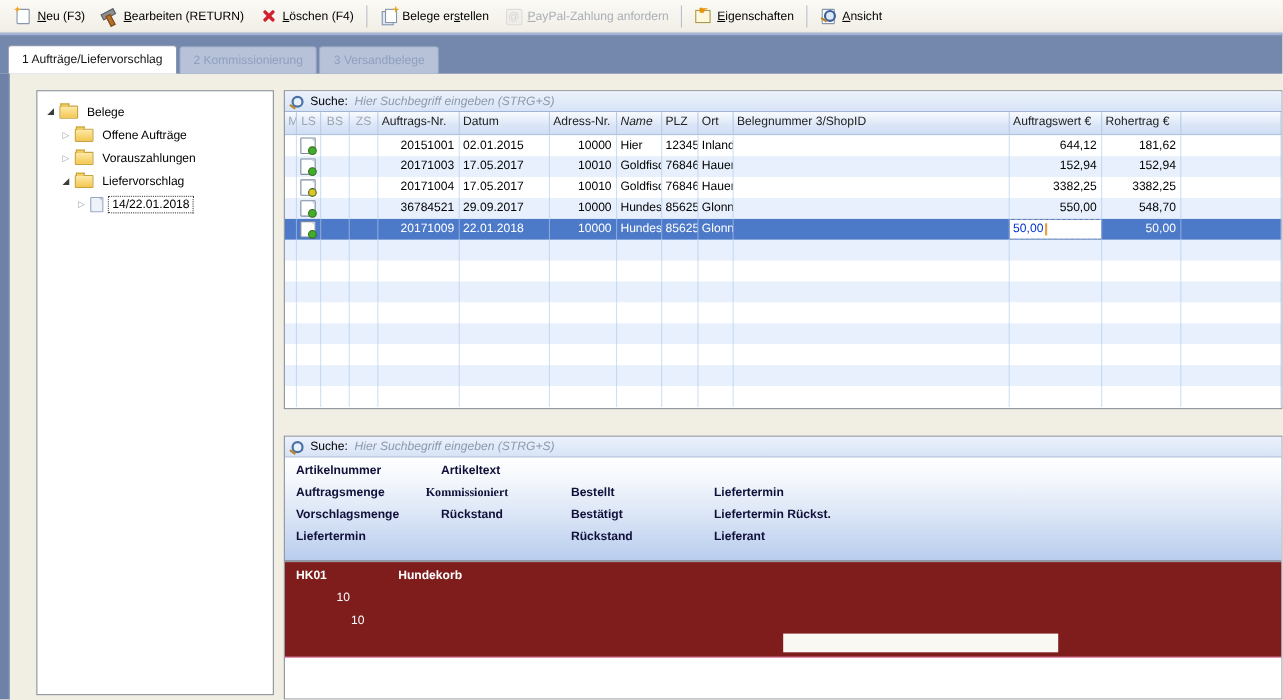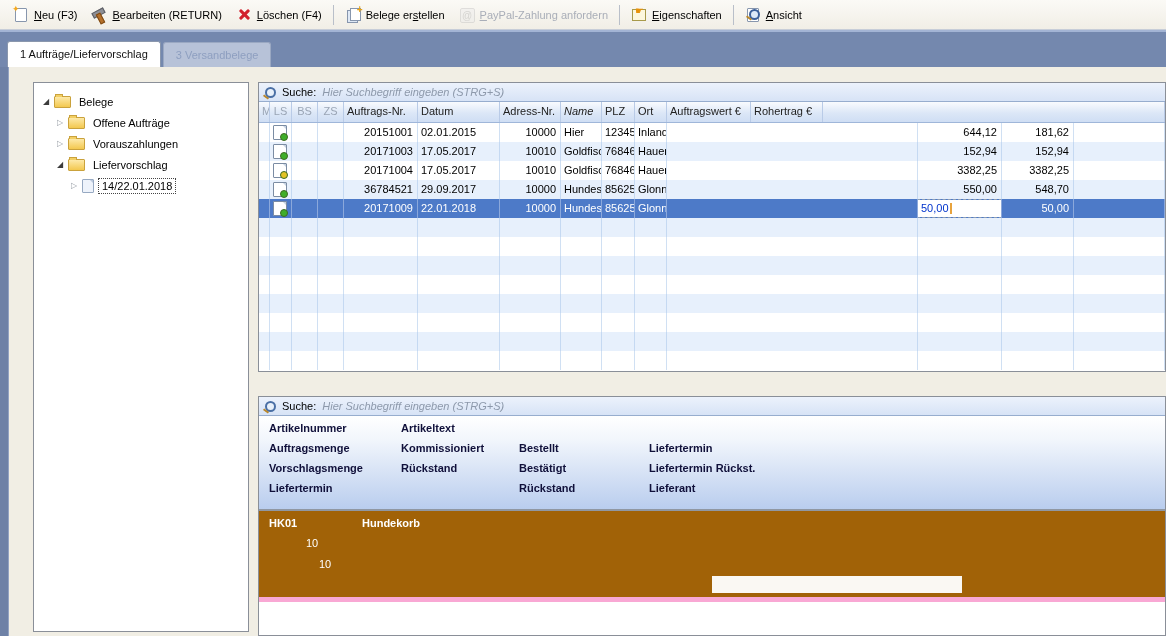--- a/index.html
+++ b/index.html
@@ -87,21 +87,21 @@
   .exp.collapsed{color:#9aa0a8;}
   .folder-ic{width:15px;height:10px;background:linear-gradient(#fde9a8,#f3c84f);border:1px solid #caa23c;border-radius:1px;position:relative;margin:0 5px 0 2px;flex:0 0 auto;}
   .folder-ic:before{content:"";position:absolute;left:0;top:-3px;width:6px;height:2px;background:#f3cf63;border:1px solid #caa23c;border-bottom:none;}
   .doc2-ic{width:10px;height:12px;background:#eef3fb;border:1px solid #97a9c2;border-radius:1px;position:relative;margin:0 5px 0 2px;flex:0 0 auto;}
   .doc2-ic:before{content:"";position:absolute;right:0;top:0;border-top:3px solid #b9c8dd;border-left:3px solid transparent;}
   .tnode .lbl{padding:1px 3px;}
   .tnode.selected .lbl{outline:1px dotted #444;}
   
   .labels-area{position:relative;height:93px;background:linear-gradient(#ffffff,#f2f6fc 25%,#b9cdee);border-bottom:2px solid #9097a2;}
   .flabel{position:absolute;font-weight:bold;color:#10103a;white-space:nowrap;}
-  .record-area{position:relative;height:86px;background:#a16207;border-bottom:5px solid #f9a8d4;color:#fff;}
+  .record-area{position:relative;height:86px;background:#7f1d1d;border-bottom:1px solid #f9a8d4;color:#fff;}
   .rec-text{position:absolute;white-space:nowrap;}
   .rec-text.bold{font-weight:bold;}
   .rec-input{position:absolute;left:453px;top:65px;width:250px;height:17px;background:#faf8f3;border:none;}
 </style>
 </head>
 <body>
 
 <div class="toolbar">
     <div class="tb-item">
       <span class="tb-icon ic-new">
@@ -153,20 +153,21 @@
         <span class="ic-page"></span>
         <span class="lens"></span>
         <span class="stick"></span>
       </span>
       <span class="tb-label"><u>A</u>nsicht</span>
     </div>
   </div>
 
 <div class="tabstrip">
     <div class="tab active">1 Aufträge/Liefervorschlag</div>
+    <div class="tab inactive">2 Kommissionierung</div>
     <div class="tab inactive">3 Versandbelege</div>
   </div>
 
 <div class="leftstrip"></div>
 
 <div class="panel tree-panel">
   <div class="tree">
       <div class="tnode" style="padding-left: 6px;">
         <span class="exp expanded">◢</span>
         <span class="folder-ic"></span>
@@ -205,20 +206,21 @@
       <div class="hcell gray" style="width: 11px;">M</div>
       <div class="hcell gray" style="width: 22px;">LS</div>
       <div class="hcell gray" style="width: 26px;">BS</div>
       <div class="hcell gray" style="width: 26px;">ZS</div>
       <div class="hcell" style="width: 74px;">Auftrags-Nr.</div>
       <div class="hcell" style="width: 82px;">Datum</div>
       <div class="hcell" style="width: 61px;">Adress-Nr.</div>
       <div class="hcell" style="width: 41px; font-style: italic;">Name</div>
       <div class="hcell" style="width: 33px;">PLZ</div>
       <div class="hcell" style="width: 32px;">Ort</div>
+      <div class="hcell" style="width: 251px;">Belegnummer 3/ShopID</div>
       <div class="hcell" style="width: 84px;">Auftragswert €</div>
       <div class="hcell" style="width: 72px;">Rohertrag €</div>
       <div class="hcell" style="flex: 1 1 0%;"></div>
     </div>
   <div>
       <div class="trow">
         <div class="cell" style="width: 11px;"></div>
         <div class="cell" style="width: 22px;"><span class="doc-ic"><span class="fold"></span><span class="dot" style="background: rgb(63, 174, 42);"></span></span></div>
         <div class="cell" style="width: 26px;"></div>
         <div class="cell" style="width: 26px;"></div>
@@ -436,21 +438,21 @@
 <div class="panel positions-panel">
   <div class="searchbar">
     <span class="mag"></span>
     <span class="search-label">Suche:</span>
     <span class="search-ph">Hier Suchbegriff eingeben (STRG+S)</span>
   </div>
   <div class="labels-area">
       <span class="flabel" style="left: 10px; top: 6px;">Artikelnummer</span>
       <span class="flabel" style="left: 142px; top: 6px;">Artikeltext</span>
       <span class="flabel" style="left: 10px; top: 26px;">Auftragsmenge</span>
-      <span class="flabel" style="left: 142px; top: 26px;">Kommissioniert</span>
+      <span class="flabel" style="left: 128px; top: 26px; font-family: Liberation Serif, serif;">Kommissioniert</span>
       <span class="flabel" style="left: 260px; top: 26px;">Bestellt</span>
       <span class="flabel" style="left: 390px; top: 26px;">Liefertermin</span>
       <span class="flabel" style="left: 10px; top: 46px;">Vorschlagsmenge</span>
       <span class="flabel" style="left: 142px; top: 46px;">Rückstand</span>
       <span class="flabel" style="left: 260px; top: 46px;">Bestätigt</span>
       <span class="flabel" style="left: 390px; top: 46px;">Liefertermin Rückst.</span>
       <span class="flabel" style="left: 10px; top: 66px;">Liefertermin</span>
       <span class="flabel" style="left: 260px; top: 66px;">Rückstand</span>
       <span class="flabel" style="left: 390px; top: 66px;">Lieferant</span>
     </div>

